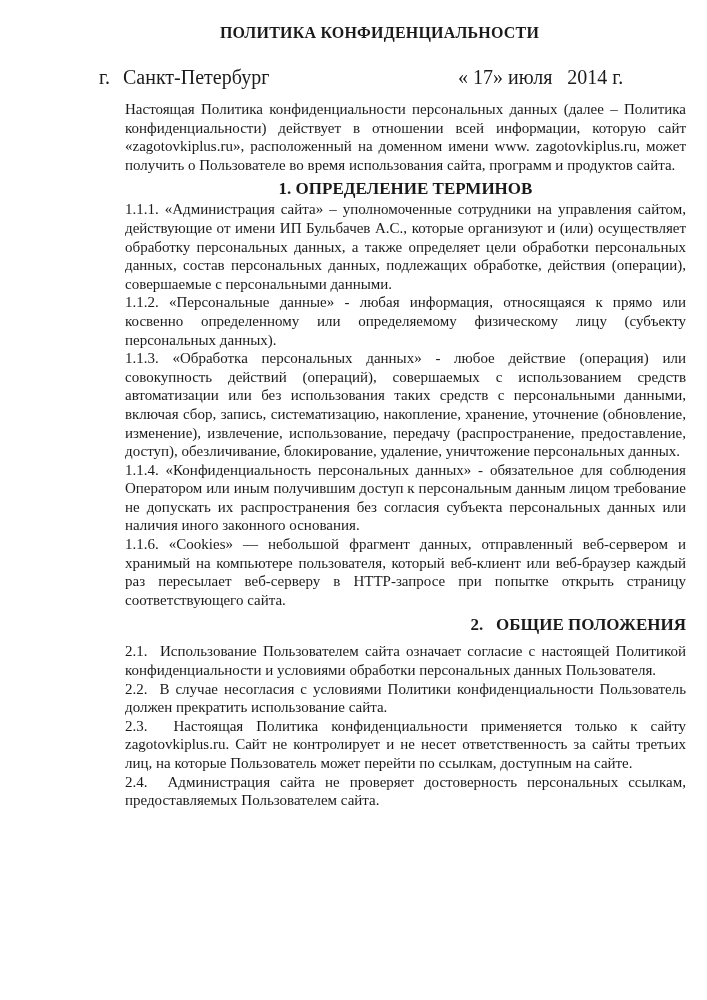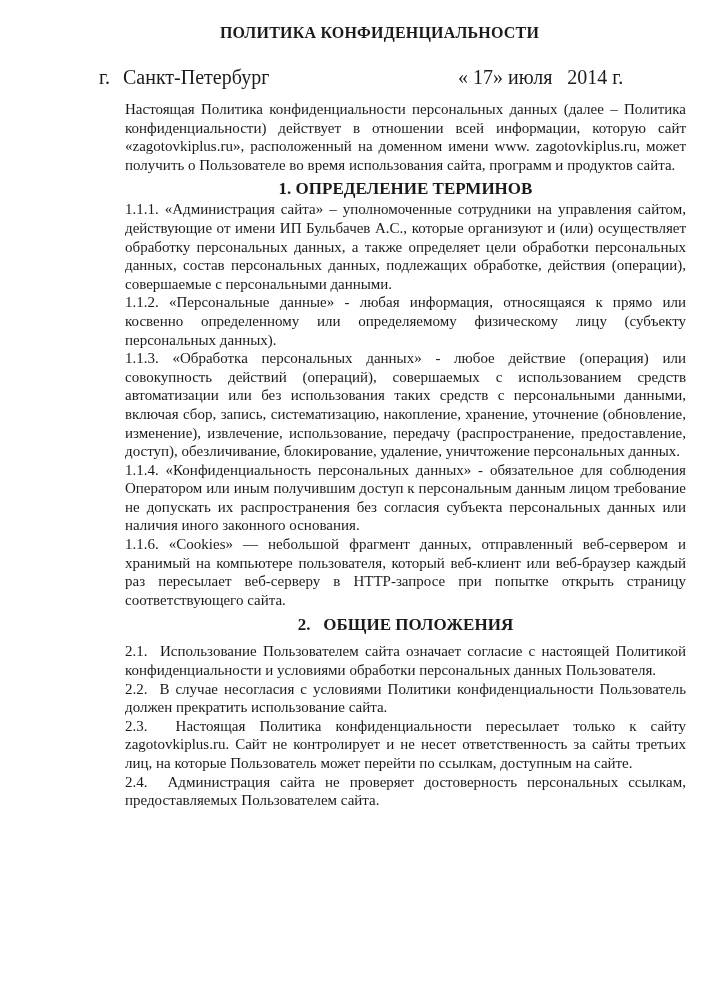--- a/index.html
+++ b/index.html
@@ -17,21 +17,21 @@
     .city { position: absolute; left: 0; top: 0; }
     .city .g { display: inline-block; width: 24px; }
     .date { position: absolute; left: 316px; top: 0; margin-left: 43px; }
     .body-text { position: absolute; left: 4px; top: 100px; width: 561px; font-size: 15px; line-height: 18.6px; margin-left: 22px; }
     p { margin: 0; text-align: justify; }
     .intro { margin-bottom: 4px; }
     h2 {
       margin: 0; text-align: center; font-weight: bold; font-size: 17px;
       line-height: 22px;
     }
-    .h-sec2 { margin: 5px 0 6px 0; }
+    .h-sec2 { margin: 5px 0 6px 0; text-align: right; }
   </style>
 </head>
 <body>
 
 <div class="page">
   <div class="title">ПОЛИТИКА КОНФИДЕНЦИАЛЬНОСТИ</div>
 
   <div class="place-date">
     <span class="city"><span class="g">г.</span><span>Санкт-Петербург</span></span>
     <span class="date" style="white-space:pre;">« 17» июля   2014 г.</span>
@@ -43,16 +43,16 @@
     <h2>1. ОПРЕДЕЛЕНИЕ ТЕРМИНОВ</h2>
     <p><span>1.1.1.</span> <span>«Администрация сайта» – уполномоченные сотрудники на управления сайтом, действующие от имени ИП Бульбачев А.С., которые организуют и (или) осуществляет обработку персональных данных, а также определяет цели обработки персональных данных, состав персональных данных, подлежащих обработке, действия (операции), совершаемые с персональными данными.</span></p>
     <p><span>1.1.2.</span> <span>«Персональные данные» - любая информация, относящаяся к прямо или косвенно определенному или определяемому физическому лицу (субъекту персональных данных).</span></p>
     <p><span>1.1.3.</span> <span>«Обработка персональных данных» - любое действие (операция) или совокупность действий (операций), совершаемых с использованием средств автоматизации или без использования таких средств с персональными данными, включая сбор, запись, систематизацию, накопление, хранение, уточнение (обновление, изменение), извлечение, использование, передачу (распространение, предоставление, доступ), обезличивание, блокирование, удаление, уничтожение персональных данных.</span></p>
     <p><span>1.1.4.</span> <span>«Конфиденциальность персональных данных» - обязательное для соблюдения Оператором или иным получившим доступ к персональным данным лицом требование не допускать их распространения без согласия субъекта персональных данных или наличия иного законного основания.</span></p>
     <p><span>1.1.6.</span> <span>«Cookies» — небольшой фрагмент данных, отправленный веб-сервером и хранимый на компьютере пользователя, который веб-клиент или веб-браузер каждый раз пересылает веб-серверу в HTTP-запросе при попытке открыть страницу соответствующего сайта.</span></p>
 
     <h2 class="h-sec2" style="white-space:pre;">2.   ОБЩИЕ ПОЛОЖЕНИЯ</h2>
     <p><span>2.1.</span>&nbsp;&nbsp;<span>Использование Пользователем сайта означает согласие с настоящей Политикой конфиденциальности и условиями обработки персональных данных Пользователя.</span></p>
     <p><span>2.2.</span>&nbsp;&nbsp;<span>В случае несогласия с условиями Политики конфиденциальности Пользователь должен прекратить использование сайта.</span></p>
-    <p><span>2.3.</span>&nbsp;&nbsp;<span>Настоящая Политика конфиденциальности пересылает только к сайту zagotovkiplus.ru. Сайт не контролирует и не несет ответственность за сайты третьих лиц, на которые Пользователь может перейти по ссылкам, доступным на сайте.</span></p>
+    <p><span>2.3.</span>&nbsp;&nbsp;<span>Настоящая Политика конфиденциальности применяется только к сайту zagotovkiplus.ru. Сайт не контролирует и не несет ответственность за сайты третьих лиц, на которые Пользователь может перейти по ссылкам, доступным на сайте.</span></p>
     <p><span>2.4.</span>&nbsp;&nbsp;<span>Администрация сайта не проверяет достоверность персональных ссылкам, предоставляемых Пользователем сайта.</span></p>
   </div>
 </div>
 
 </body></html>

